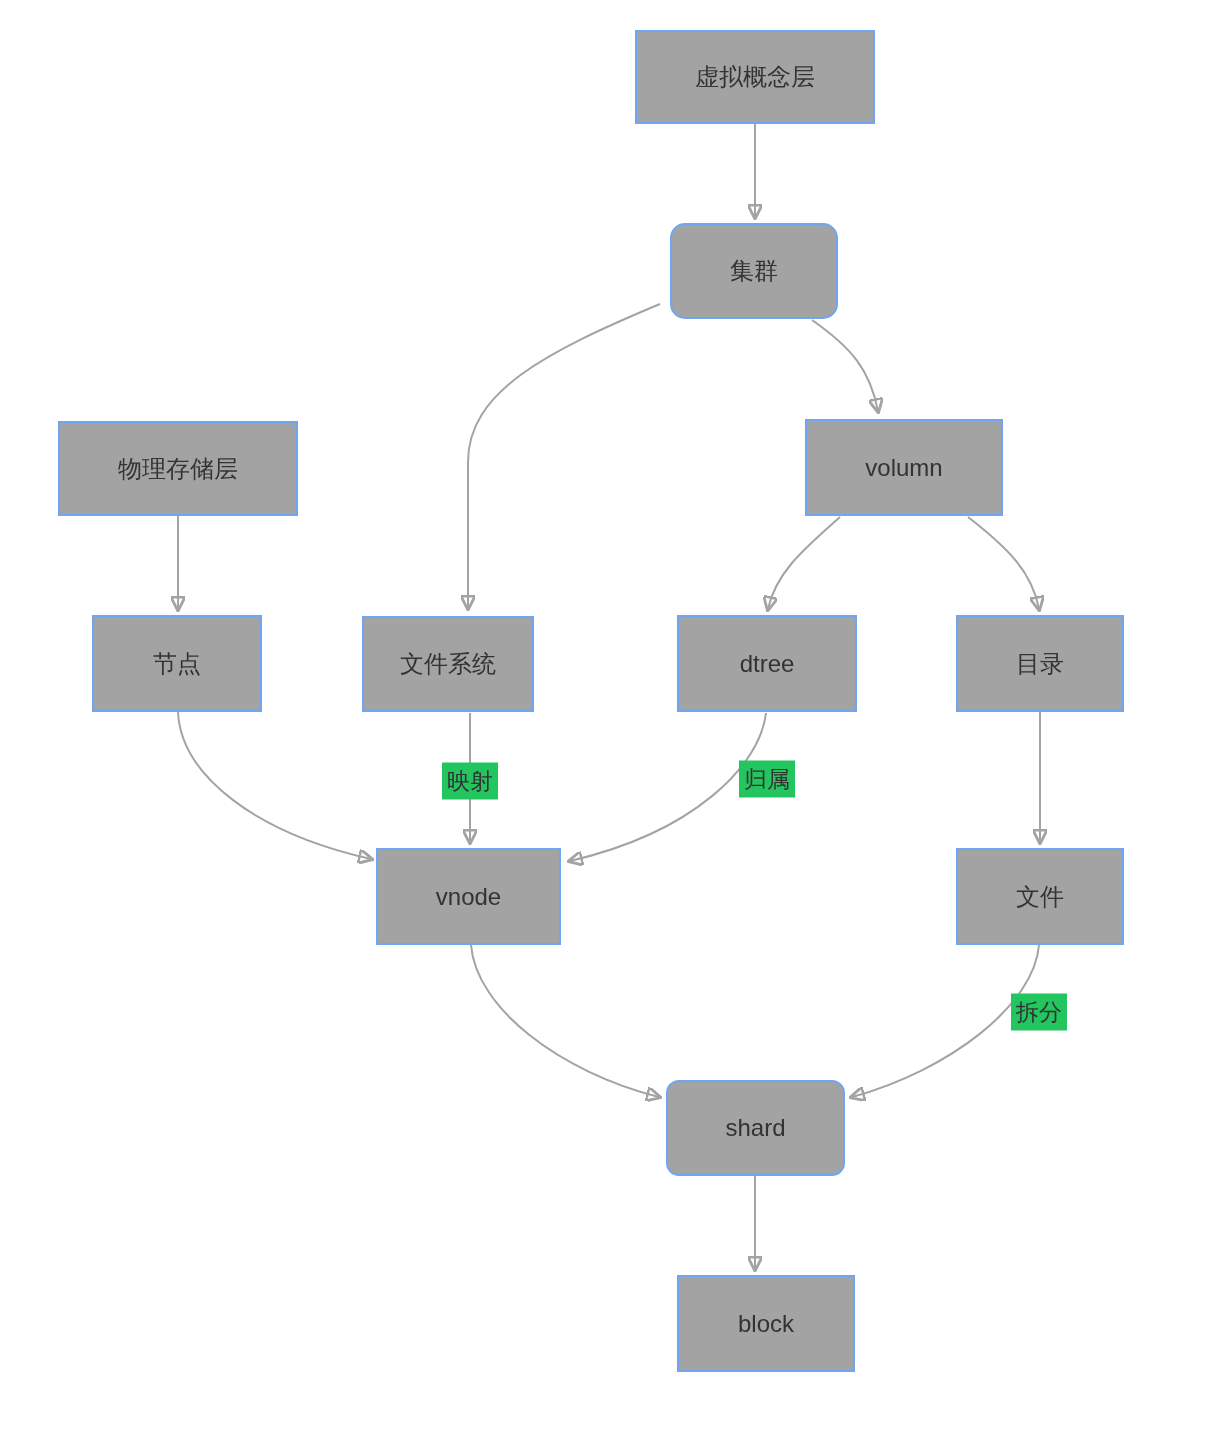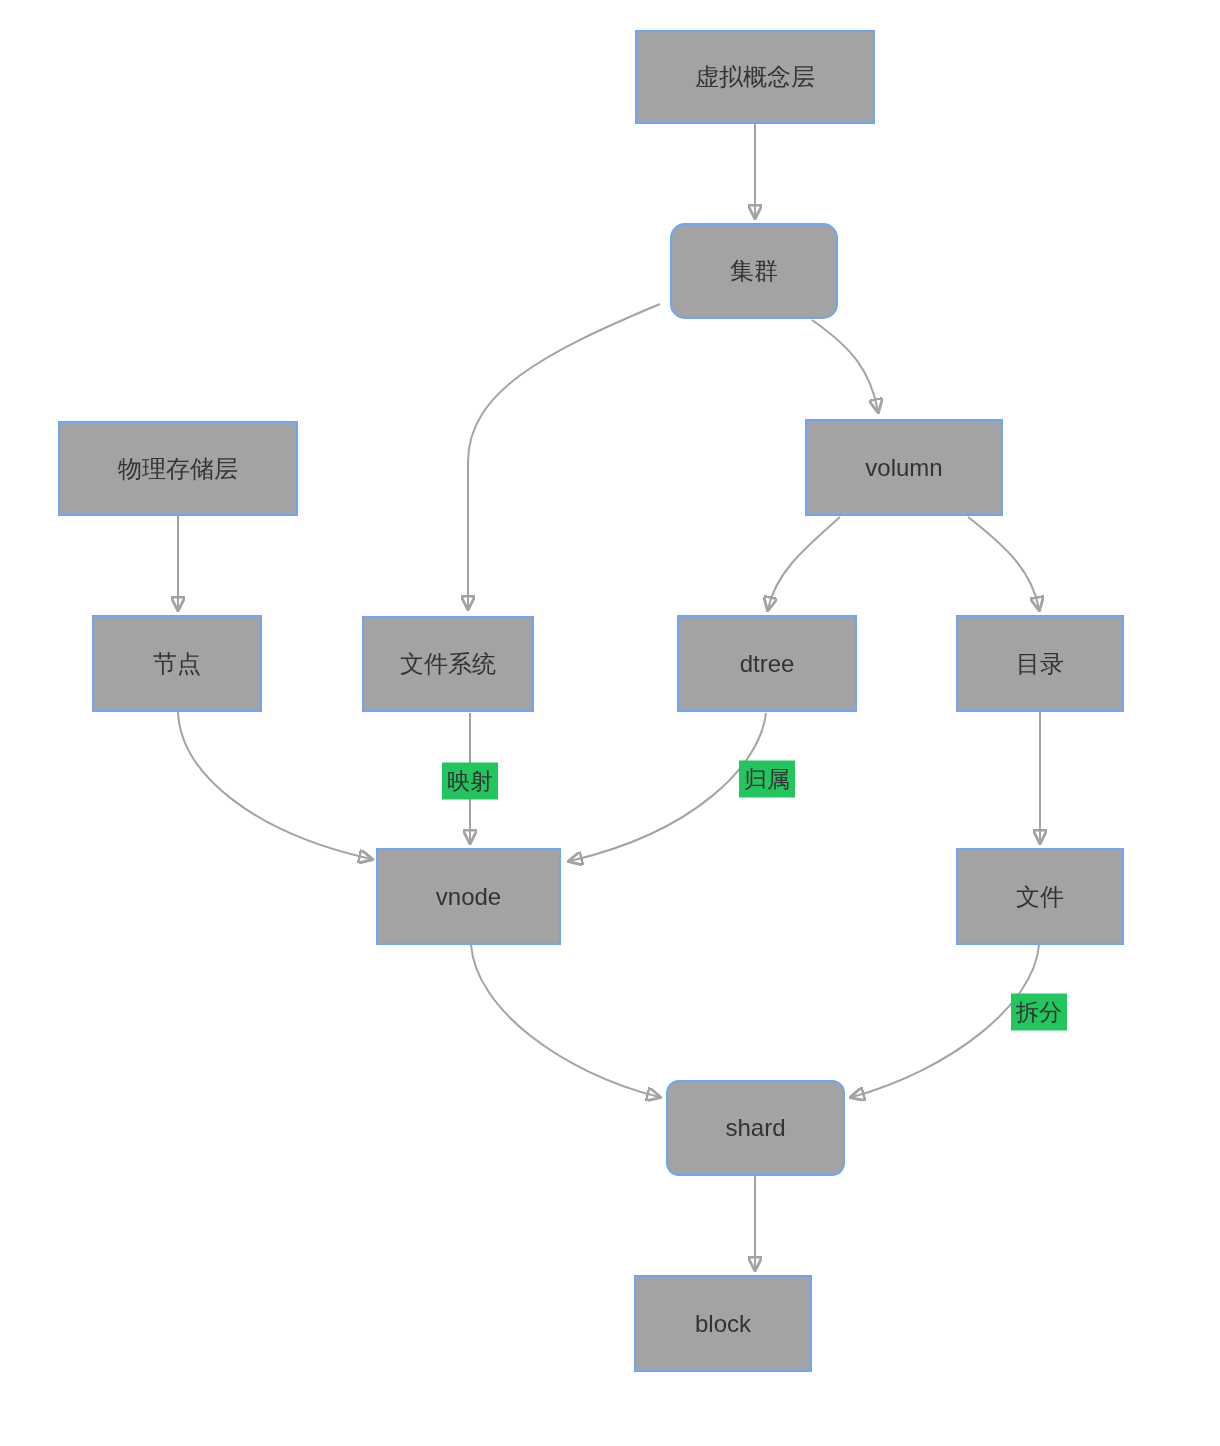--- a/index.html
+++ b/index.html
@@ -55,21 +55,21 @@
   #n-cluster    { left: 670px;  top: 223px;  width: 168px; height: 96px; border-radius: 15px; }
   #n-physical   { left: 58px;   top: 421px;  width: 240px; height: 95px; }
   #n-volumn     { left: 805px;  top: 419px;  width: 198px; height: 97px; }
   #n-node       { left: 92px;   top: 615px;  width: 170px; height: 97px; }
   #n-filesystem { left: 362px;  top: 616px;  width: 172px; height: 96px; }
   #n-dtree      { left: 677px;  top: 615px;  width: 180px; height: 97px; }
   #n-directory  { left: 956px;  top: 615px;  width: 168px; height: 97px; }
   #n-vnode      { left: 376px;  top: 848px;  width: 185px; height: 97px; }
   #n-file       { left: 956px;  top: 848px;  width: 168px; height: 97px; }
   #n-shard      { left: 666px;  top: 1080px; width: 179px; height: 96px; border-radius: 13px; }
-  #n-block      { left: 634px;  top: 1275px; width: 178px; height: 97px; }
+  #n-block      { left: 677px;  top: 1275px; width: 178px; height: 97px; }
   
   #l-mapping   { left: 470px;  top: 781px; }
   #l-belonging { left: 767px;  top: 779px; }
   #l-split     { left: 1039px; top: 1012px; }
 </style>
 </head>
 <body>
 
 <div class="canvas">
 

